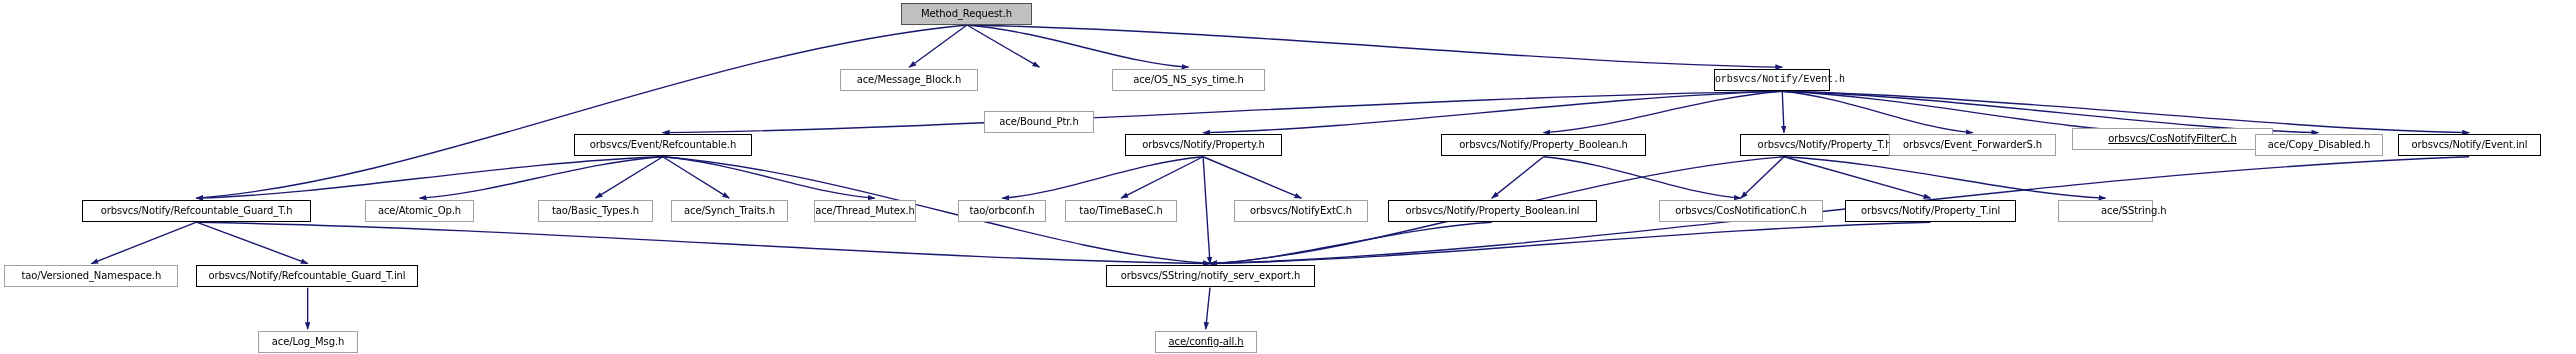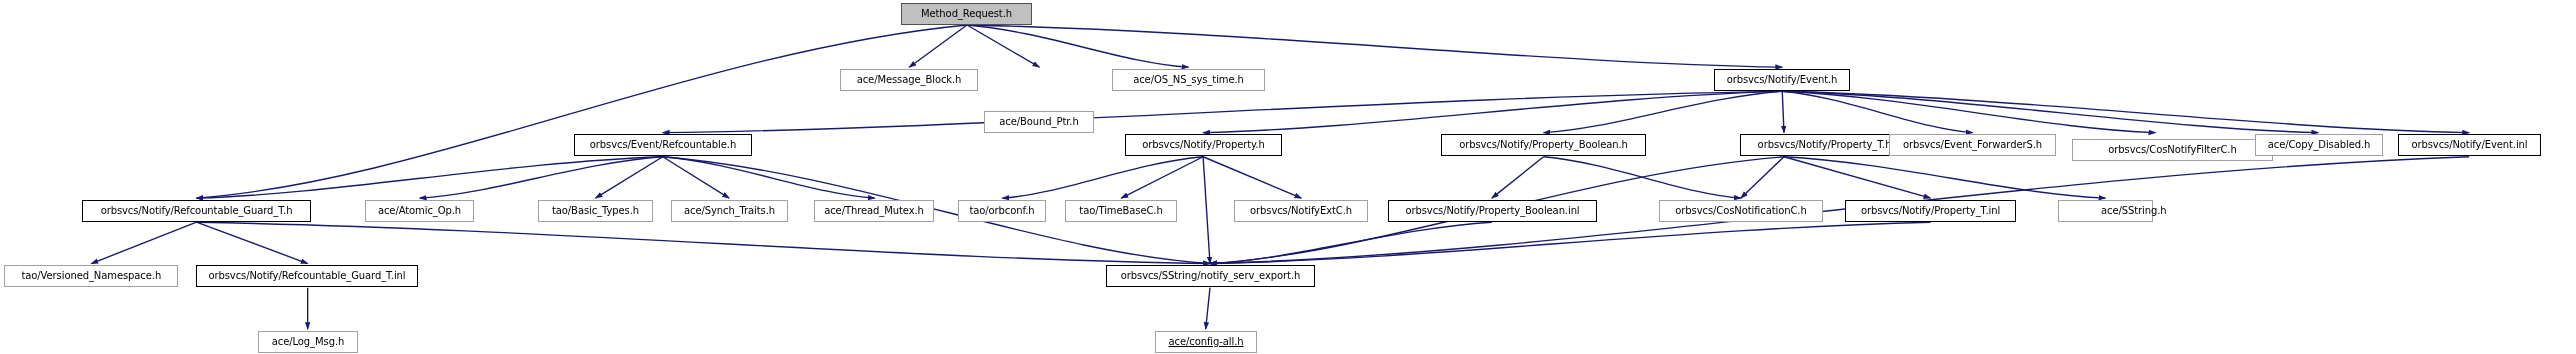--- a/index.html
+++ b/index.html
@@ -85,34 +85,34 @@
         <path d="M2865,182 C2353.65,200.6 1842.3000000000002,293.6 1404,306" marker-end="url(#arrow)"></path>
         <path d="M1731,258 C1616.55,265.2 1502.1,301.2 1404,306" marker-end="url(#arrow)"></path>
         <path d="M2240,258 C1947.4,265.2 1654.8000000000002,301.2 1404,306" marker-end="url(#arrow)"></path>
       </g>
   </svg>
   <div id="node-layer">
       <div class="node root" style="left: 901px; top: 2.6px; width: 131px;">Method_Request.h</div>
       <div class="node " style="left: 840px; top: 69px; width: 138px;">ace/Message_Block.h</div>
       <div class="node " style="left: 984px; top: 69px; width: 110px; margin-top: 42px;">ace/Bound_Ptr.h</div>
       <div class="node " style="left: 1112px; top: 69px; width: 153px;">ace/OS_NS_sys_time.h</div>
-      <div class="node bold" style="left: 1714px; top: 69px; width: 136px;">orbsvcs/Notify/Event.h</div>
+      <div class="node bold" style="left: 1714px; top: 69px; width: 116px; font-family: Liberation Mono, monospace;">orbsvcs/Notify/Event.h</div>
       <div class="node bold" style="left: 574px; top: 134px; width: 178px;">orbsvcs/Event/Refcountable.h</div>
       <div class="node bold" style="left: 1125px; top: 134px; width: 157px;">orbsvcs/Notify/Property.h</div>
       <div class="node bold" style="left: 1441px; top: 134px; width: 205px;">orbsvcs/Notify/Property_Boolean.h</div>
       <div class="node bold" style="left: 1700px; top: 134px; width: 169px; margin-left: 40px;">orbsvcs/Notify/Property_T.h</div>
       <div class="node " style="left: 1889px; top: 134px; width: 167px;">orbsvcs/Event_ForwarderS.h</div>
-      <div class="node " style="left: 2072px; top: 139px; width: 201px;">orbsvcs/CosNotifyFilterC.h</div>
+      <div class="node " style="left: 2072px; top: 128px; width: 201px; text-decoration: underline;">orbsvcs/CosNotifyFilterC.h</div>
       <div class="node " style="left: 2255px; top: 134px; width: 128px;">ace/Copy_Disabled.h</div>
       <div class="node bold" style="left: 2398px; top: 134px; width: 143px;">orbsvcs/Notify/Event.inl</div>
       <div class="node bold" style="left: 82px; top: 200px; width: 229px;">orbsvcs/Notify/Refcountable_Guard_T.h</div>
       <div class="node " style="left: 365px; top: 200px; width: 109px;">ace/Atomic_Op.h</div>
       <div class="node " style="left: 538px; top: 200px; width: 115px;">tao/Basic_Types.h</div>
       <div class="node " style="left: 671px; top: 200px; width: 117px;">ace/Synch_Traits.h</div>
-      <div class="node " style="left: 814px; top: 200px; width: 120px;">ace/Thread_Mutex.h</div>
+      <div class="node " style="left: 814px; top: 200px; width: 102px;">ace/Thread_Mutex.h</div>
       <div class="node " style="left: 958px; top: 200px; width: 88px;">tao/orbconf.h</div>
       <div class="node " style="left: 1065px; top: 200px; width: 112px;">tao/TimeBaseC.h</div>
       <div class="node " style="left: 1234px; top: 200px; width: 134px;">orbsvcs/NotifyExtC.h</div>
       <div class="node bold" style="left: 1388px; top: 200px; width: 209px;">orbsvcs/Notify/Property_Boolean.inl</div>
       <div class="node " style="left: 1659px; top: 200px; width: 164px;">orbsvcs/CosNotificationC.h</div>
       <div class="node bold" style="left: 1845px; top: 200px; width: 171px;">orbsvcs/Notify/Property_T.inl</div>
       <div class="node " style="left: 2058px; top: 200px; width: 95px; padding-left: 42px;">ace/SString.h</div>
       <div class="node " style="left: 4.3px; top: 265px; width: 174px;">tao/Versioned_Namespace.h</div>
       <div class="node bold" style="left: 196px; top: 265px; width: 222px;">orbsvcs/Notify/Refcountable_Guard_T.inl</div>
       <div class="node bold" style="left: 1106px; top: 265px; width: 209px;">orbsvcs/SString/notify_serv_export.h</div>

